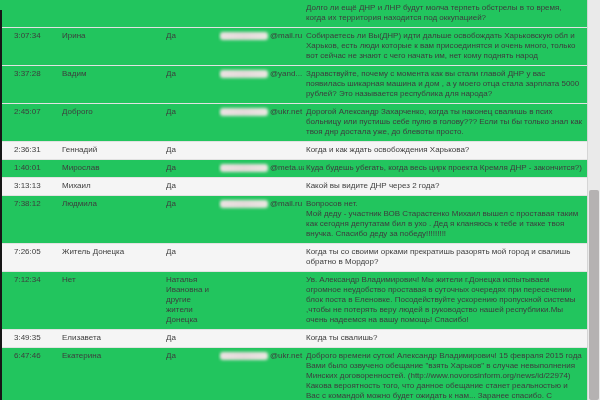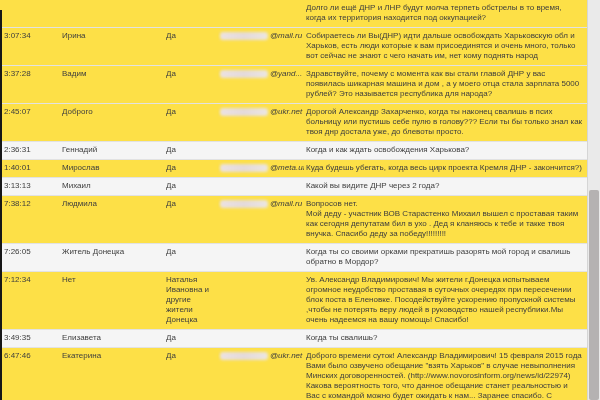--- a/index.html
+++ b/index.html
@@ -3,34 +3,34 @@
 <meta charset="utf-8">
 <style>
   * { margin:0; padding:0; box-sizing:border-box; }
   html,body { width:600px; height:400px; overflow:hidden; }
   body { font-family:"Liberation Sans", sans-serif; background:#ececec; position:relative; }
   #screen { position:absolute; inset:0; overflow:hidden; background:#ececec; }
   #rows { position:absolute; top:0; left:0; right:13px; background:#ececec; }
   .row {
     display:grid;
     grid-template-columns:58px 104px 56px 86px 1fr;
-    background:#fde047;
+    background:#22c55e;
     border-top:1px solid #e2e2e2;
     padding:1px 0 2px 0;
     font-size:8px;
     line-height:10px;
     color:#3d3d3d;
   }
   .row:first-child { border-top:none; }
   .row:nth-child(5), .row:nth-child(7), .row:nth-child(9), .row:nth-child(11) { background:#f5f5f5; }
   .cell { padding:2px 4px 2px 2px; }
-  .cell.time { padding-left:4px; white-space:nowrap; overflow:hidden; }
+  .cell.time { padding-left:14px; white-space:nowrap; overflow:hidden; }
   .cell.name { padding-left:4px; }
   .cell.answer { padding-left:4px; }
-  .cell.email { white-space:nowrap; overflow:hidden; text-align:left;font-style:italic; }
+  .cell.email { white-space:nowrap; overflow:hidden; text-align:left; }
   .cell.question { white-space:pre-line; padding-right:4px; }
   .blur {
     display:inline-block; width:48px; height:8px; border-radius:3px;
     background:linear-gradient(90deg,#ece2e2,#e4dada,#ece6e2);
     filter:blur(1.5px); vertical-align:middle; margin-right:2px;
   }
   #left-border { position:absolute; left:0; top:10px; bottom:0; width:2px; background:#161616; z-index:5; }
   #scrollbar-track {
     position:absolute; top:0; right:0; bottom:0; width:13px;
     background:#eaeaea; border-left:1px solid #d5d5d5; z-index:4;

